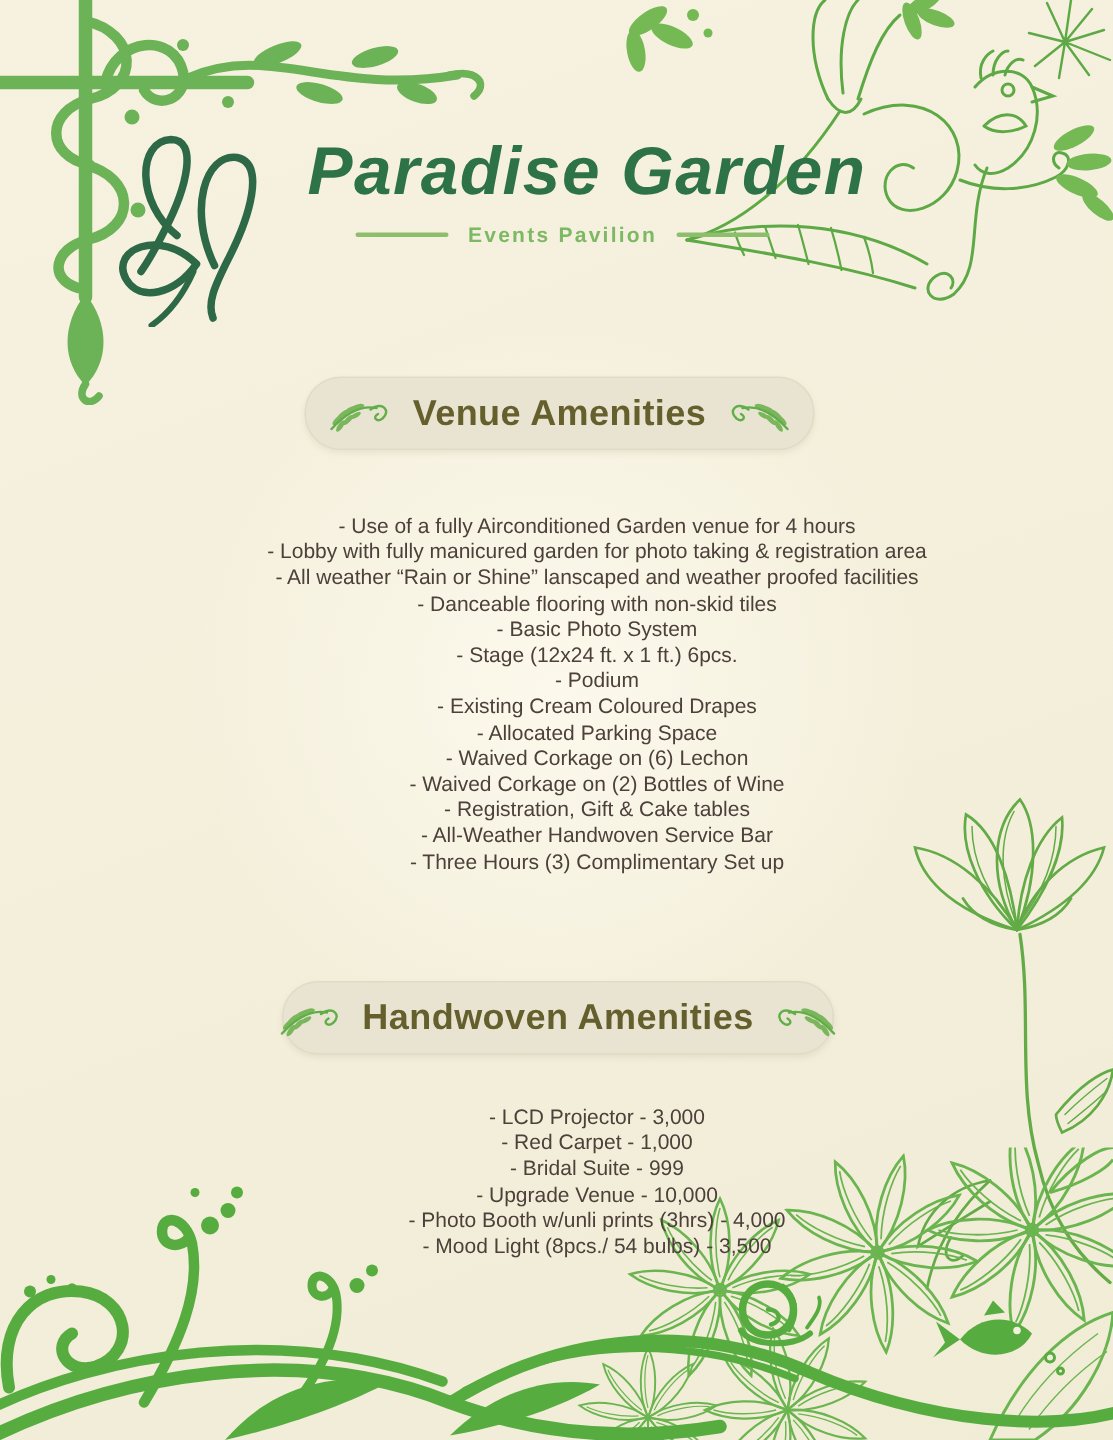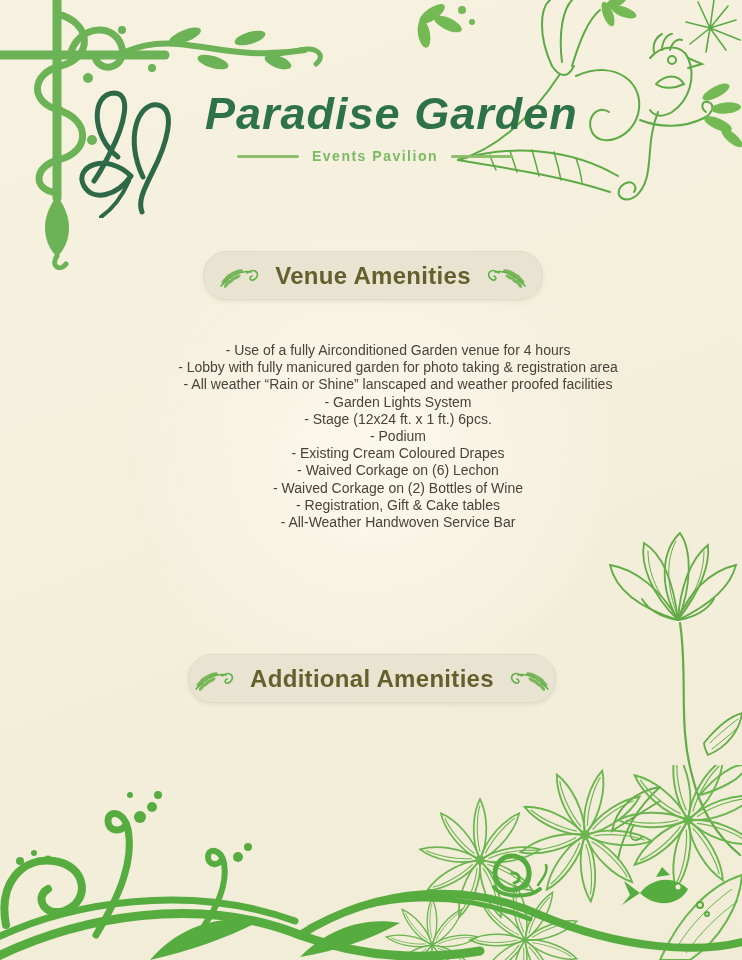--- a/index.html
+++ b/index.html
@@ -257,58 +257,69 @@
         <path d="M4,24 C14,13 24,8 34,10"></path>
         <path d="M30,11 C38,5 44,12 38,17 C34,20 31,16 35,14"></path>
       </g>
     </svg>
   </div>
 
   <ul class="amenity-list list-venue">
     <li>- Use of a fully Airconditioned Garden venue for 4 hours</li>
     <li>- Lobby with fully manicured garden for photo taking &amp; registration area</li>
     <li>- All weather “Rain or Shine” lanscaped and weather proofed facilities</li>
-    <li>- Garden Lights System</li>
+    <li>- Danceable flooring with non-skid tiles</li>
+    <li>- Basic Photo System</li>
     <li>- Stage (12x24 ft. x 1 ft.) 6pcs.</li>
     <li>- Podium</li>
     <li>- Existing Cream Coloured Drapes</li>
+    <li>- Allocated Parking Space</li>
     <li>- Waived Corkage on (6) Lechon</li>
     <li>- Waived Corkage on (2) Bottles of Wine</li>
     <li>- Registration, Gift &amp; Cake tables</li>
     <li>- All-Weather Handwoven Service Bar</li>
+    <li>- Three Hours (3) Complimentary Set up</li>
   </ul>
 
   <div class="pill pill-additional">
     <svg class="flourish" viewBox="0 0 44 28">
       <g fill="#7bb65d" stroke="none">
         <ellipse cx="8" cy="18" rx="4.5" ry="1.7" transform="rotate(-45 8 18)"></ellipse>
         <ellipse cx="12" cy="14" rx="4.5" ry="1.7" transform="rotate(-35 12 14)"></ellipse>
         <ellipse cx="17" cy="11" rx="4.5" ry="1.7" transform="rotate(-25 17 11)"></ellipse>
         <ellipse cx="22" cy="9" rx="4" ry="1.6" transform="rotate(-12 22 9)"></ellipse>
         <ellipse cx="10" cy="22" rx="4.5" ry="1.7" transform="rotate(-55 10 22)"></ellipse>
         <ellipse cx="15" cy="18" rx="4.5" ry="1.7" transform="rotate(-45 15 18)"></ellipse>
         <ellipse cx="20" cy="15" rx="4" ry="1.6" transform="rotate(-30 20 15)"></ellipse>
       </g>
       <g stroke="#5fae47" fill="none" stroke-width="1.6" stroke-linecap="round">
         <path d="M4,24 C14,13 24,8 34,10"></path>
         <path d="M30,11 C38,5 44,12 38,17 C34,20 31,16 35,14"></path>
       </g>
     </svg>
-    <span class="pill-heading">Additional Amenities</span>
+    <span class="pill-heading">Handwoven Amenities</span>
     <svg class="flourish flip" viewBox="0 0 44 28">
       <g fill="#7bb65d" stroke="none">
         <ellipse cx="8" cy="18" rx="4.5" ry="1.7" transform="rotate(-45 8 18)"></ellipse>
         <ellipse cx="12" cy="14" rx="4.5" ry="1.7" transform="rotate(-35 12 14)"></ellipse>
         <ellipse cx="17" cy="11" rx="4.5" ry="1.7" transform="rotate(-25 17 11)"></ellipse>
         <ellipse cx="22" cy="9" rx="4" ry="1.6" transform="rotate(-12 22 9)"></ellipse>
         <ellipse cx="10" cy="22" rx="4.5" ry="1.7" transform="rotate(-55 10 22)"></ellipse>
         <ellipse cx="15" cy="18" rx="4.5" ry="1.7" transform="rotate(-45 15 18)"></ellipse>
         <ellipse cx="20" cy="15" rx="4" ry="1.6" transform="rotate(-30 20 15)"></ellipse>
       </g>
       <g stroke="#5fae47" fill="none" stroke-width="1.6" stroke-linecap="round">
         <path d="M4,24 C14,13 24,8 34,10"></path>
         <path d="M30,11 C38,5 44,12 38,17 C34,20 31,16 35,14"></path>
       </g>
     </svg>
   </div>
 
+  <ul class="amenity-list list-additional">
+    <li>- LCD Projector - 3,000</li>
+    <li>- Red Carpet - 1,000</li>
+    <li>- Bridal Suite - 999</li>
+    <li>- Upgrade Venue - 10,000</li>
+    <li>- Photo Booth w/unli prints (3hrs) - 4,000</li>
+    <li>- Mood Light (8pcs./ 54 bulbs) - 3,500</li>
+  </ul>
 
 </div>
 
 </body></html>

